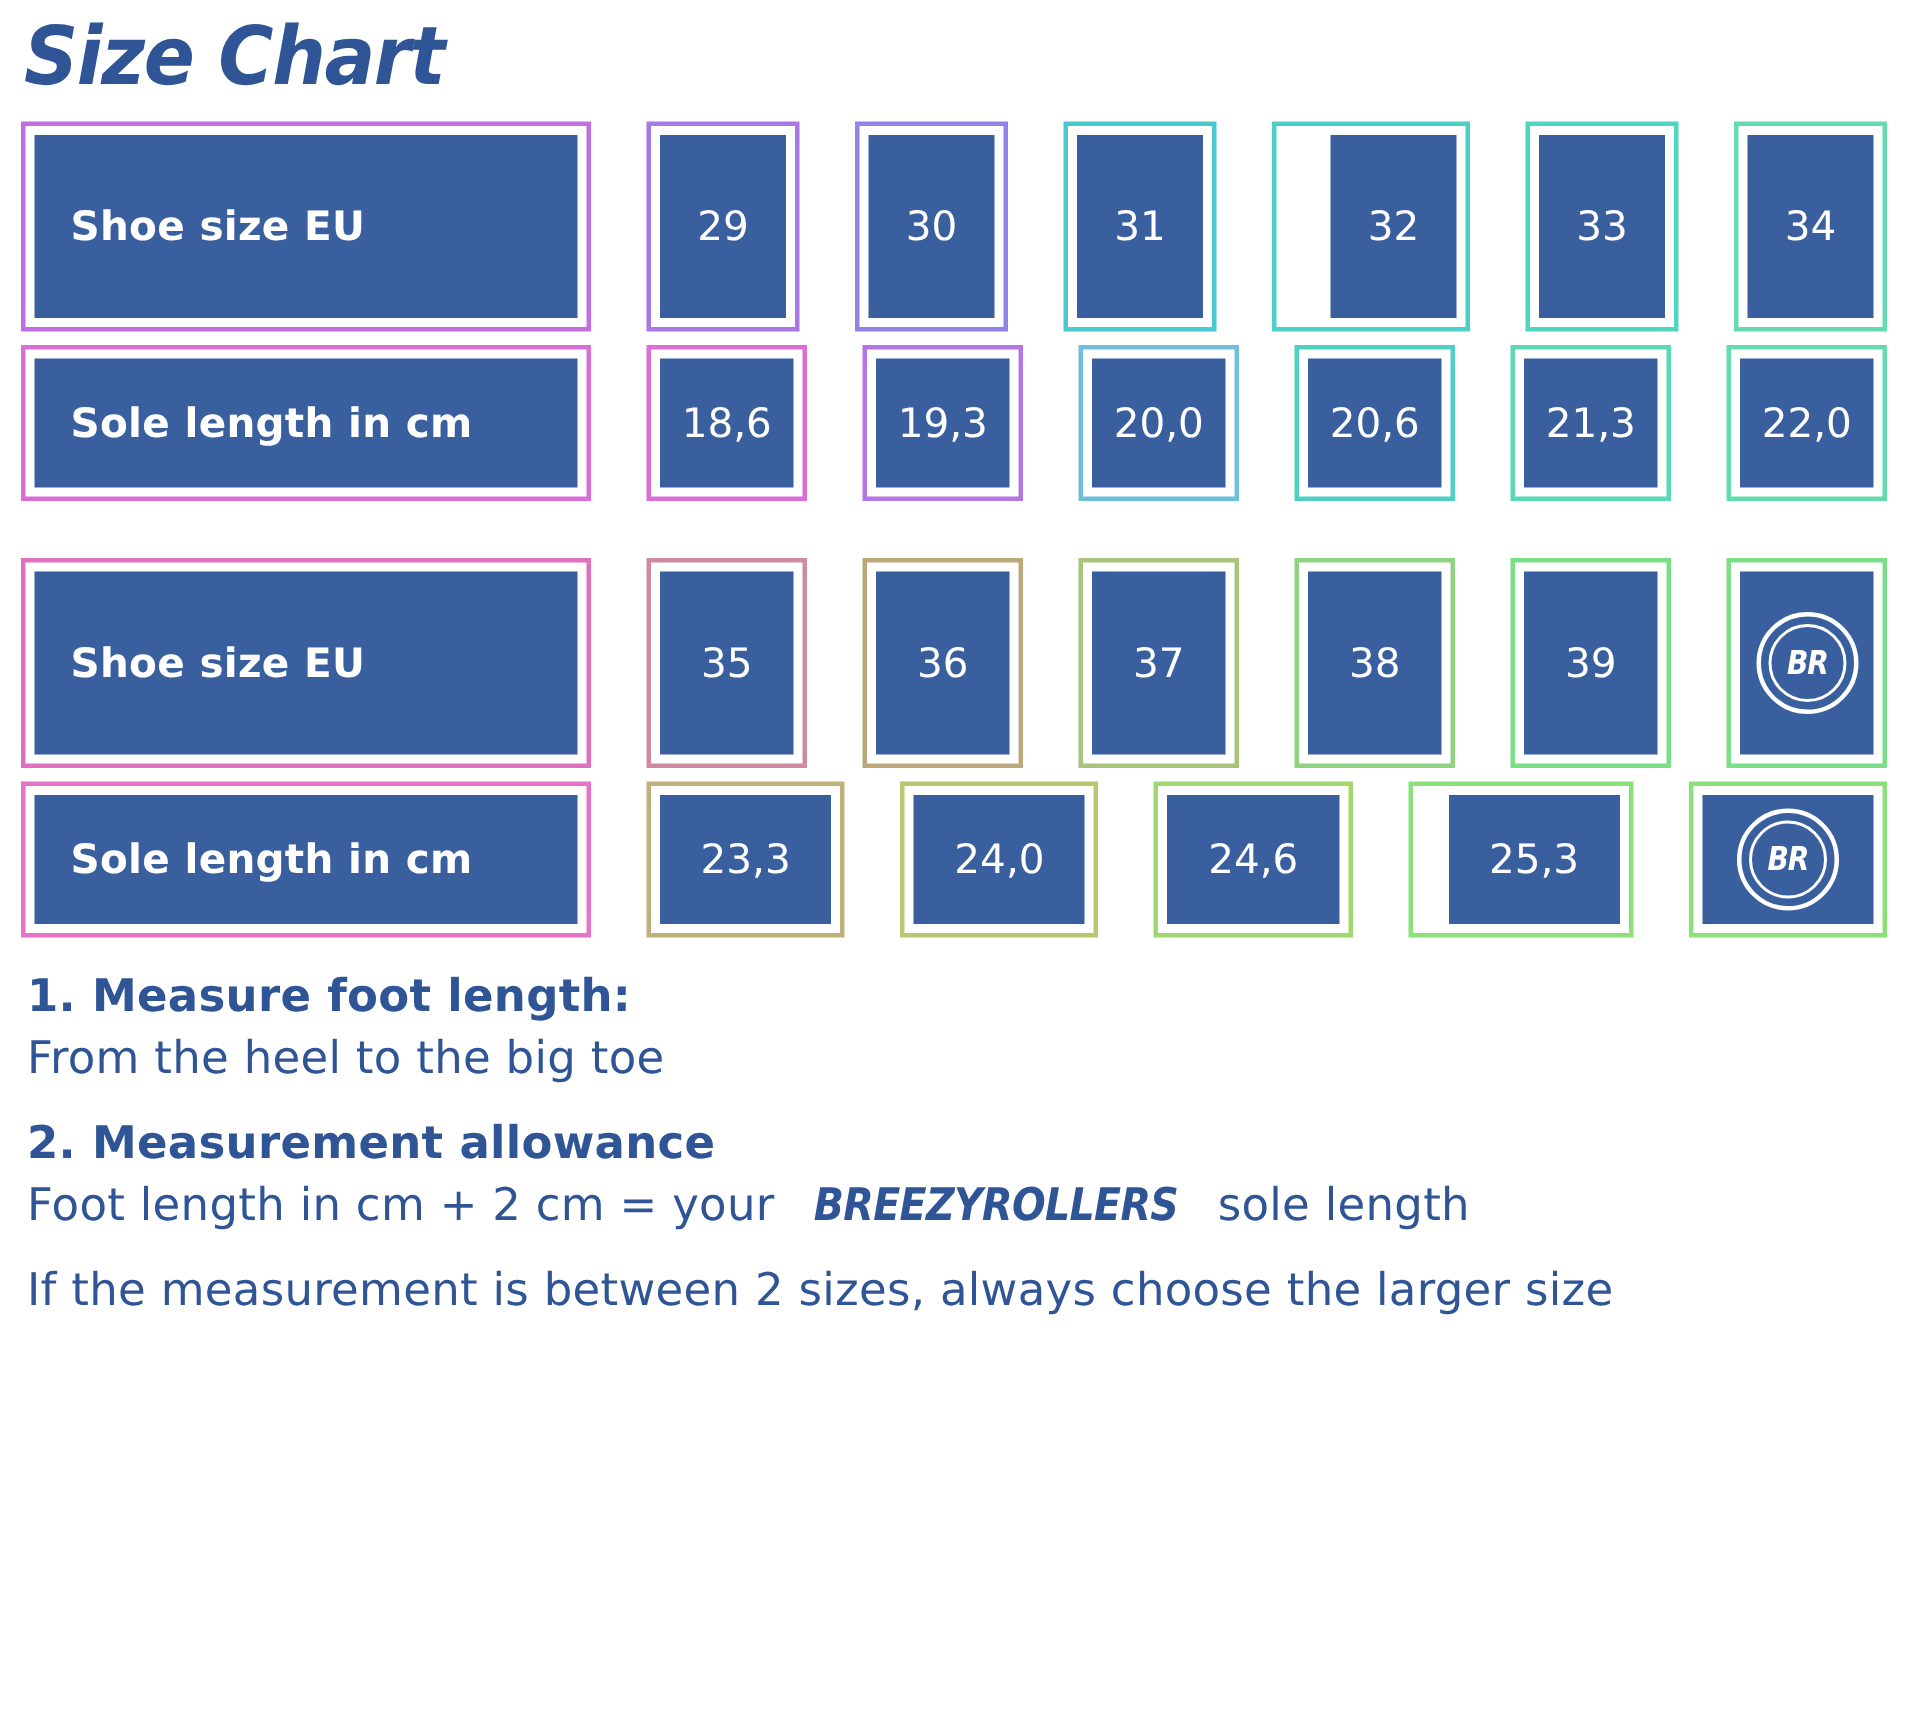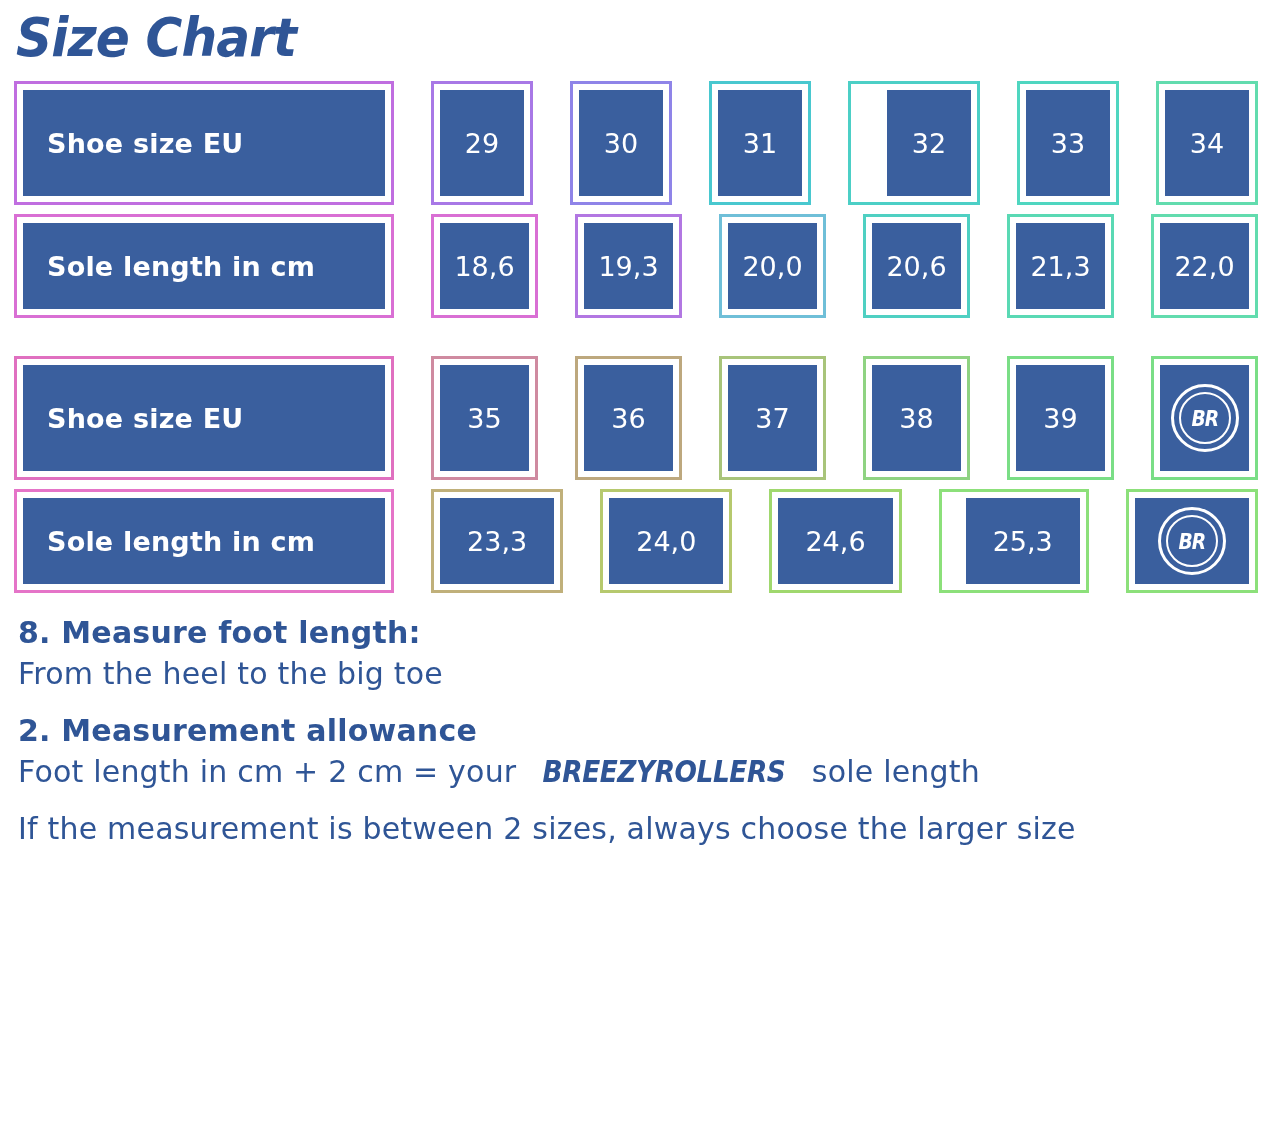--- a/index.html
+++ b/index.html
@@ -71,21 +71,21 @@
     letter-spacing: 0.2px;
   }
   .cell.val {
     flex: 1 1 0;
     margin-left: 28px;
   }
   .cell.val .cell-inner {
     font-size: 27px;
     font-weight: normal;
   }
-  .row.size-row .cell { height: 124px; text-align: center; }
+  .row.size-row .cell { height: 140px; text-align: center; }
   .row.sole-row .cell { height: 104px; }
 
   
   .logo-mark {
     width: 62px;
     height: 62px;
     border-radius: 50%;
     border: 3px solid #ffffff;
     display: flex;
     align-items: center;
@@ -245,21 +245,21 @@
         <div class="cell-inner">
           <div class="logo-mark">
             <span>BR</span>
           </div>
         </div>
       </div>
     </div>
   </div>
 
   <div class="instructions">
-    <p class="step-head">8. Measure foot length:</p>
+    <p class="step-head">1. Measure foot length:</p>
     <p class="step-body"><span>From the heel to the big toe</span></p>
 
     <p class="step-head">2. Measurement allowance</p>
     <p class="step-body"><span>Foot length in cm + 2 cm = your </span><span class="brand-inline">BREEZYROLLERS</span><span> sole length</span></p>
 
     <p class="step-body last"><span>If the measurement is between 2 sizes, always choose the larger size</span></p>
   </div>
 
 </div>
 

